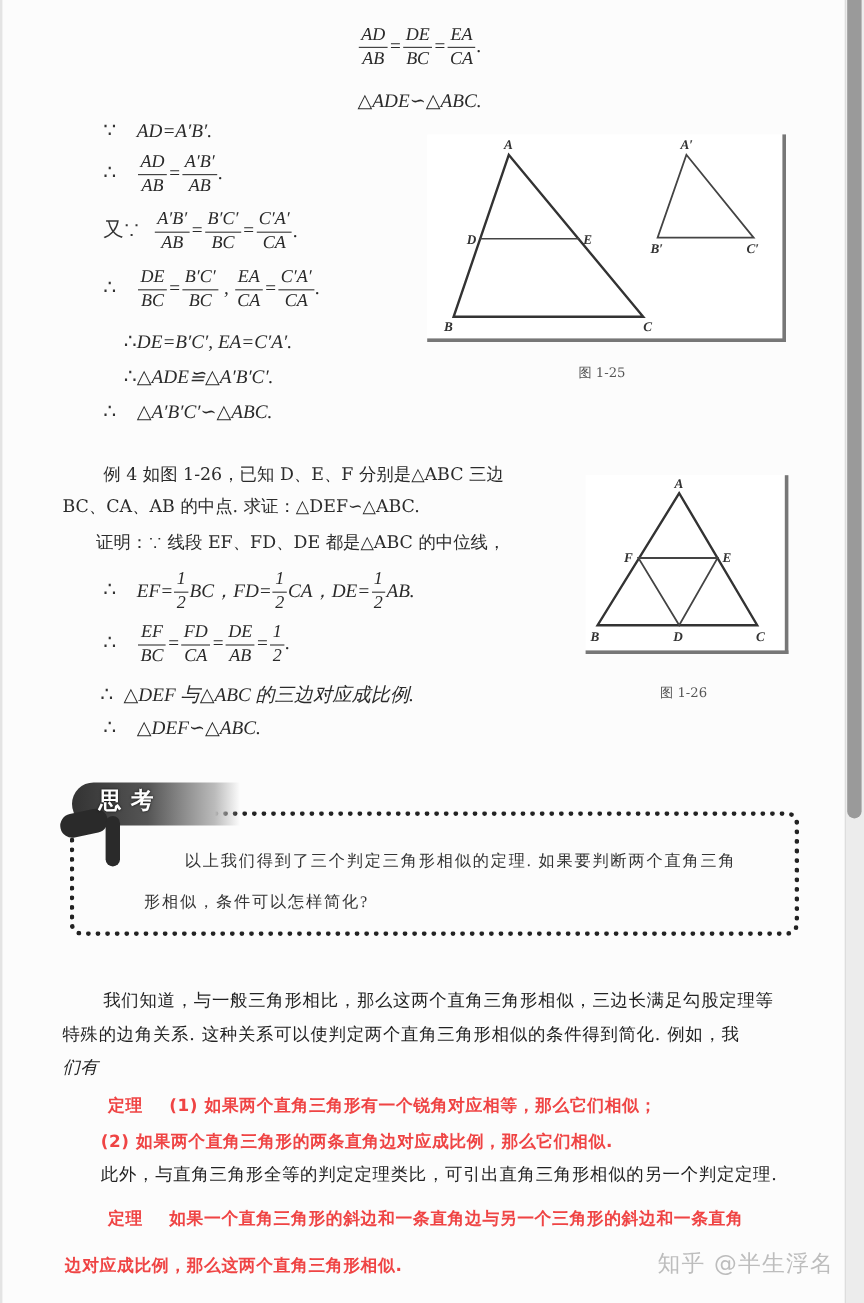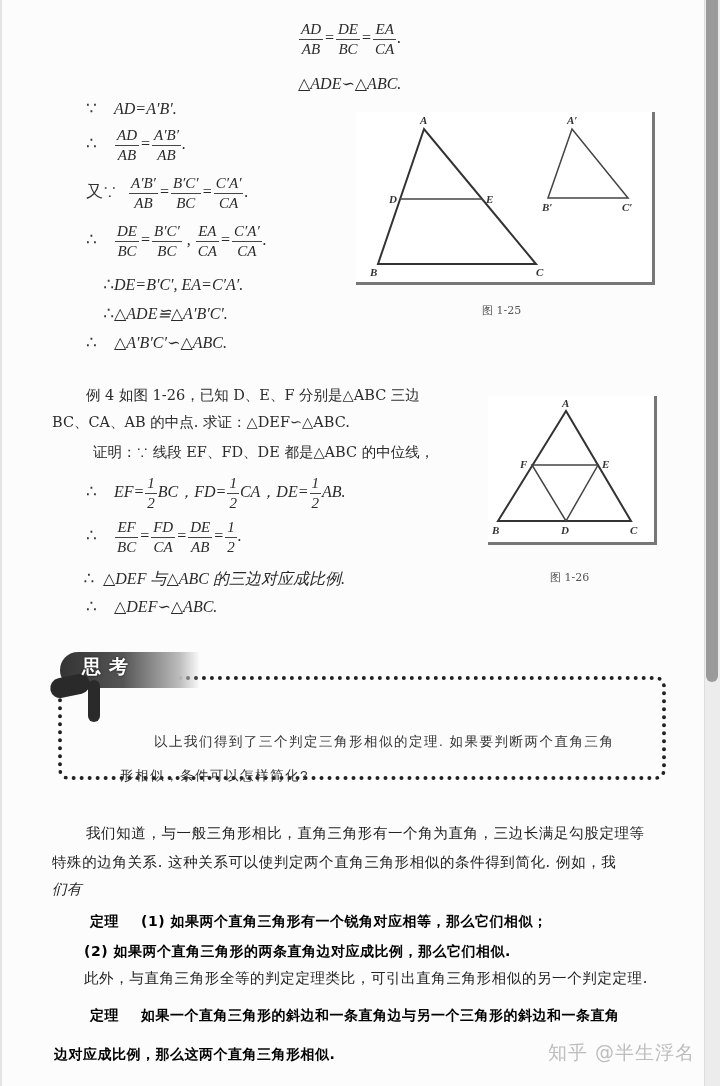--- a/index.html
+++ b/index.html
@@ -17,23 +17,23 @@
   .frac .num { padding:0 2px 2px; border-bottom:1px solid #444; font-size:15px;text-align:right; }
   .frac .den { padding:2px 2px 0; font-size:15px; }
   .eq { font-style:normal; margin:0 1px; }
   .cn { font-family:"DejaVu Serif","Liberation Serif",serif; font-size:14.5px; color:#2b2b2b; font-style:normal; }
   .fig-caption { font-family:"DejaVu Serif",serif; font-size:11px; color:#555; }
   .figbox { position:absolute; background:#fff; }
   svg text { font-family:"Liberation Serif",serif; font-style:italic; font-weight:bold; font-size:11px; fill:#333; }
   .think-tag { position:absolute; left:60px; top:652px; width:140px; height:36px; background:linear-gradient(90deg,#333 0%,#555 45%,#bbb 85%,rgba(255,255,255,0) 100%); border-radius:18px 0 0 18px; }
   .think-title { position:absolute; left:82px; top:654px; font-family:"DejaVu Sans",sans-serif; font-size:19px; font-weight:bold; color:#fff; text-shadow:0 0 2px #000; letter-spacing:8px; }
   .dotbox { position:absolute; left:58px; top:676px; width:600px; height:96px; border:4px dotted #222; border-radius:10px; border-left-width:4px; }
-  .think-body { font-family:Liberation Sans, sans-serif; font-size:13.5px; color:#333; letter-spacing:1.5px;margin-top:24px; }
+  .think-body { font-family:Liberation Serif, serif; font-size:13.5px; color:#333; letter-spacing:1.5px; }
   .para { font-family:"DejaVu Serif",serif; font-size:14.5px; color:#222; letter-spacing:0.6px; }
-  .bold { font-family:"DejaVu Sans",sans-serif; font-weight:bold; font-size:14px; color:#000000; letter-spacing:0.5px; }
+  .bold { font-family:"DejaVu Sans",sans-serif; font-weight:bold; font-size:14px; color:#ef4444; letter-spacing:0.5px; }
   .scroll-track { position:absolute; left:704px; top:0; width:16px; height:1086px; background:#ececec; border-left:1px solid #ddd; }
   .scroll-thumb { position:absolute; left:706px; top:0; width:12px; height:682px; background:#9a9a9a; border-radius:0 0 6px 6px; }
   .watermark { position:absolute; left:548px; top:1040px; font-family:"DejaVu Sans",sans-serif; font-size:19px; color:#bdbdbd; letter-spacing:1px; }
 </style>
 </head>
 <body>
 
 <div class="page"></div>
 
 <div class="abs mtext" style="left:298px; top:22px;">
@@ -111,21 +111,21 @@
     <text x="130" y="91">E</text>
     <text x="211" y="12">A′</text>
     <text x="186" y="99">B′</text>
     <text x="266" y="99">C′</text>
   </svg>
 </div>
 <div class="abs fig-caption" style="left:482px; top:303px;">图 1-25</div>
 
 <div class="abs cn" style="left:86px; top:386px;">例 4   如图 1-26，已知 D、E、F 分别是△ABC 三边</div>
 <div class="abs cn" style="left:52px; top:413px;">BC、CA、AB 的中点. 求证：△DEF∽△ABC.</div>
-<div class="abs cn" style="left:93px; top:443px;">证明：∵  线段 EF、FD、DE 都是△ABC 的中位线，</div>
+<div class="abs cn" style="left:80px; top:443px;">证明：∵  线段 EF、FD、DE 都是△ABC 的中位线，</div>
 
 <div class="abs mtext" style="left:86px; top:476px;">
   <span class="sym">∴</span><span>EF=</span><span class="frac">
       <span class="num">1</span>
       <span class="den">2</span>
     </span><span>BC，FD=</span><span class="frac">
       <span class="num">1</span>
       <span class="den">2</span>
     </span><span>CA，DE=</span><span class="frac">
       <span class="num">1</span>
@@ -169,21 +169,21 @@
 <div class="abs fig-caption" style="left:550px; top:570px;">图 1-26</div>
 
 <div class="dotbox"></div>
 <div class="think-tag"></div>
 <div class="abs" style="left:50px; top:676px; width:40px; height:20px; background:#2a2a2a; border-radius:10px; transform:rotate(-12deg);"></div>
 <div class="abs" style="left:88px; top:680px; width:12px; height:42px; background:#2a2a2a; border-radius:6px;"></div>
 <div class="think-title">思考</div>
 <div class="abs think-body" style="left:154px; top:709px;">以上我们得到了三个判定三角形相似的定理. 如果要判断两个直角三角</div>
 <div class="abs think-body" style="left:120px; top:743px;">形相似，条件可以怎样简化?</div>
 
-<div class="abs para" style="left:86px; top:824px;">我们知道，与一般三角形相比，直角三角形有一个角为直角，三边长满足勾股定理等</div>
+<div class="abs para" style="left:86px; top:824px;">我们知道，与一般三角形相比，那么这两个直角三角形相似，三边长满足勾股定理等</div>
 <div class="abs para" style="left:52px; top:853px;">特殊的边角关系. 这种关系可以使判定两个直角三角形相似的条件得到简化. 例如，我</div>
 <div class="abs para" style="left:52px; top:880px;font-style:italic;">们有</div>
 
 <div class="abs bold" style="left:90px; top:913px;">
   <span style="margin-right:22px;">定理</span><span>(1) 如果两个直角三角形有一个锐角对应相等，那么它们相似；</span>
 </div>
 <div class="abs bold" style="left:84px; top:943px;">(2) 如果两个直角三角形的两条直角边对应成比例，那么它们相似.</div>
 <div class="abs para" style="left:84px; top:969px;">此外，与直角三角形全等的判定定理类比，可引出直角三角形相似的另一个判定定理.</div>
 
 <div class="abs bold" style="left:90px; top:1007px;">

